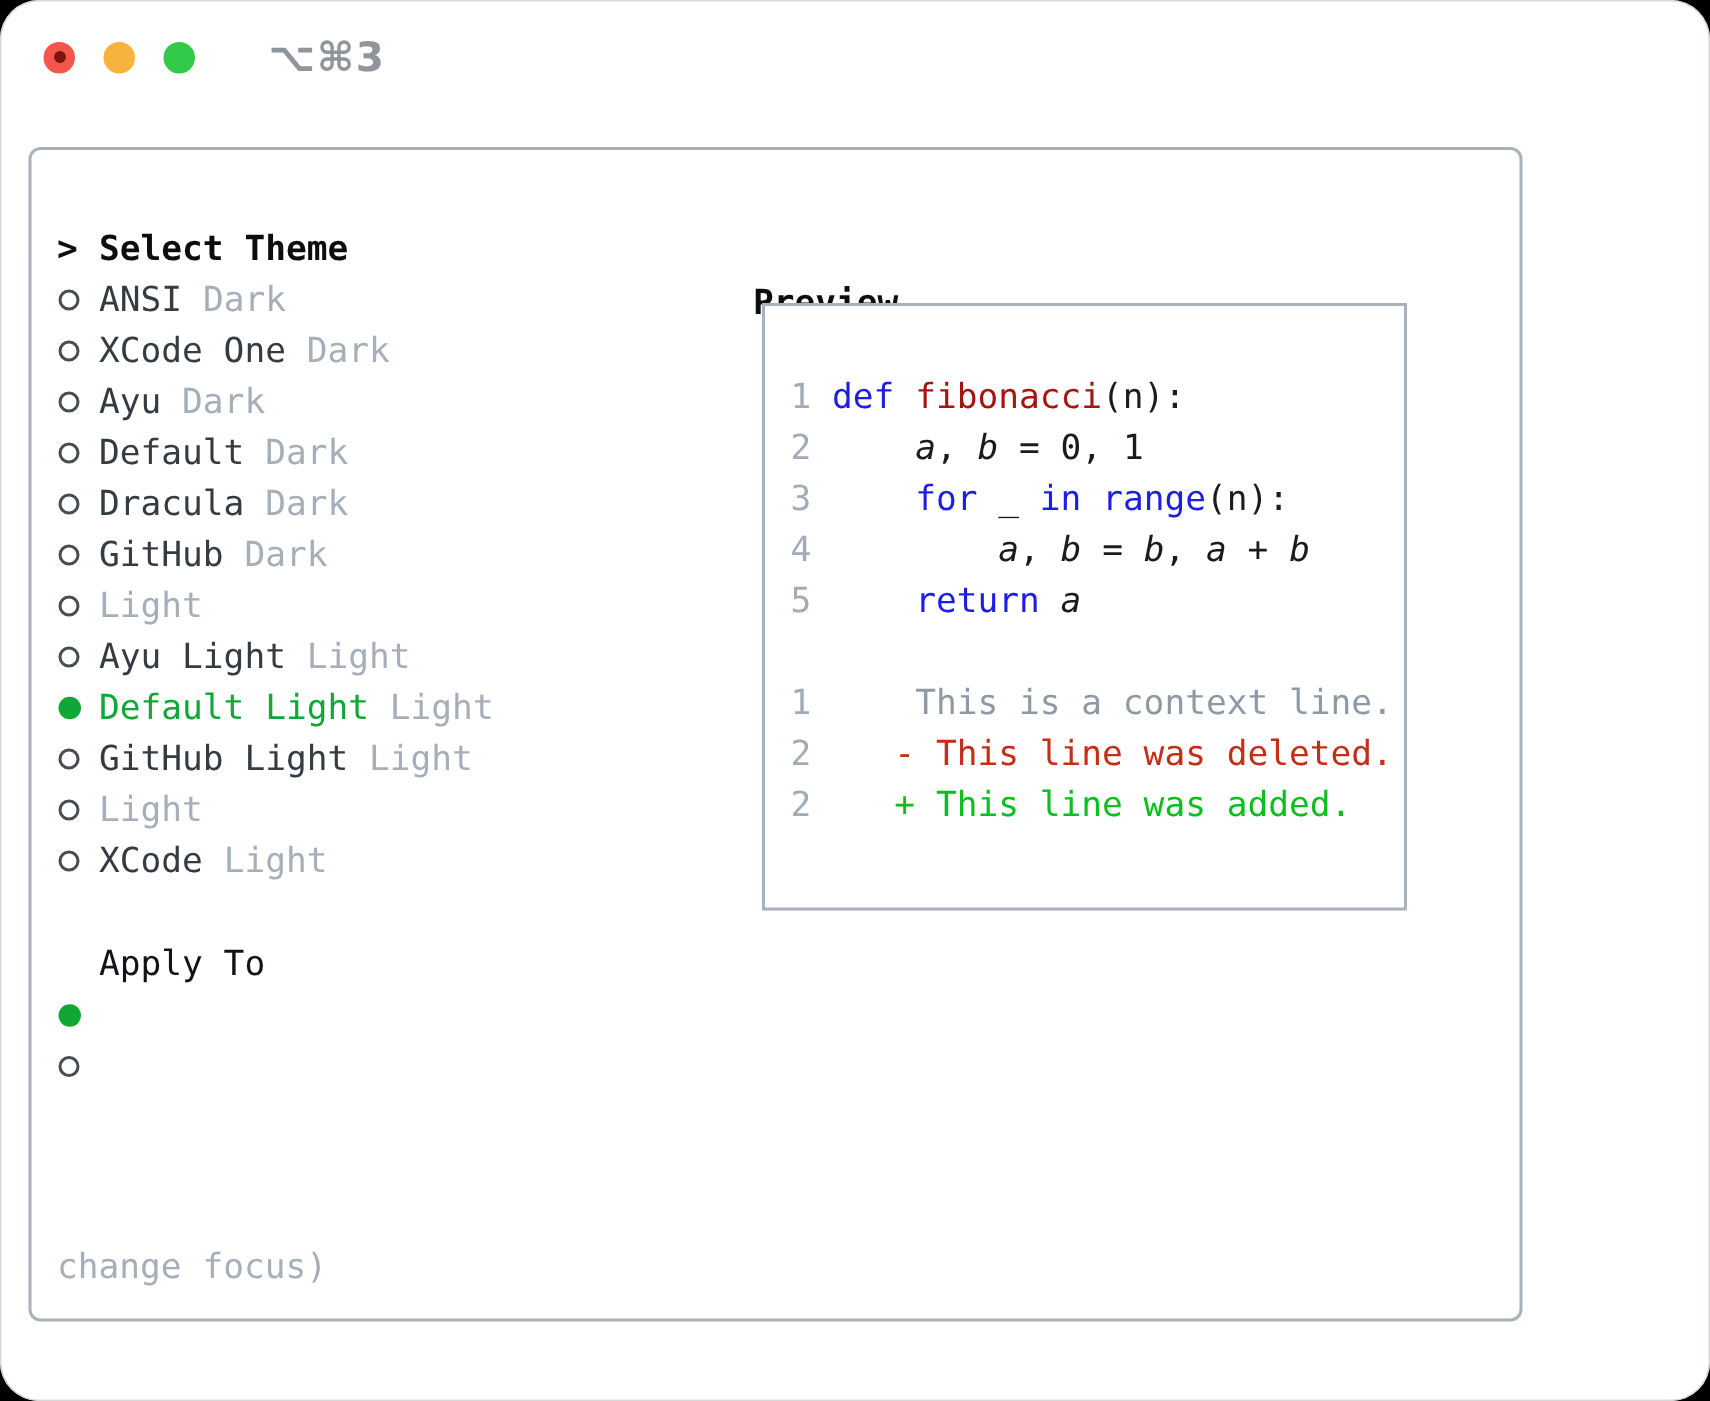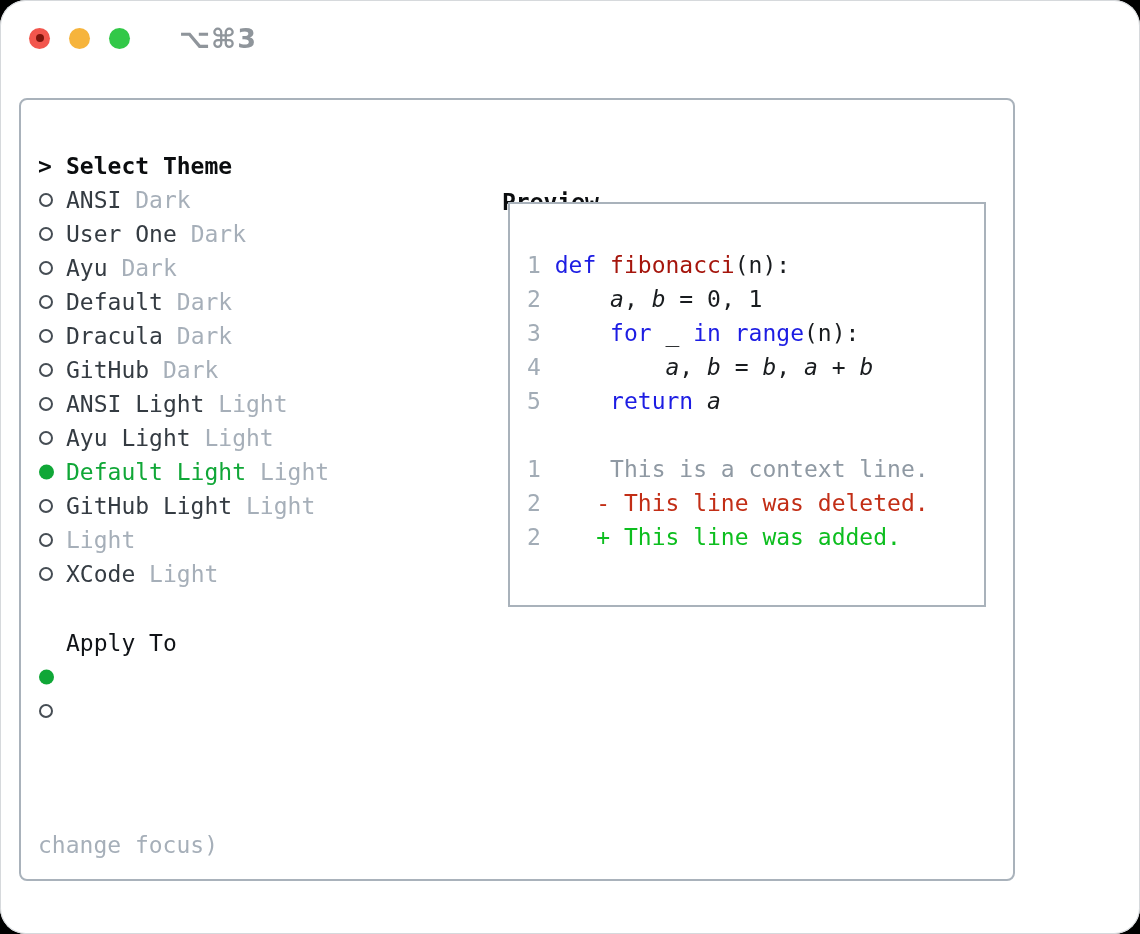--- a/index.html
+++ b/index.html
@@ -41,21 +41,21 @@
     width:14px;height:14px;box-sizing:border-box;border:2px solid #464D54;border-radius:50%;}
   .fill{position:absolute;left:1px;top:50%;transform:translateY(-50%);
     width:15px;height:15px;border-radius:50%;background:var(--selection-green);}
   .muted{color:var(--muted);}
   .green{color:var(--selection-green);}
   #hint{position:absolute;left:17px;top:660px;font-size:23px;line-height:34px;color:var(--muted);white-space:pre;}
   
   #preview-title{position:absolute;left:481px;top:49px;height:34px;line-height:34px;
     font-size:23px;font-weight:700;color:#0b0d0f;margin-top:36px;}
   #preview-box{
-    position:absolute;left:487px;top:102px;width:478px;height:405px;box-sizing:border-box;
+    position:absolute;left:487px;top:102px;width:430px;height:405px;box-sizing:border-box;
     border:2px solid var(--border-gray);background:#fff;overflow:hidden;
   }
   #code-lines{margin:0;padding:44px 6px 0 17px;font-size:23px;line-height:34px;
     font-family:"DejaVu Sans Mono","Liberation Mono",monospace;}
   .cl{white-space:pre;height:34px;}
   .ln{color:var(--line-number);}
   .tk{color:#191c1f;}
   .kw{color:var(--keyword-blue);}
   .fn{color:var(--function-red);}
   .pl{color:#191c1f;}
@@ -82,26 +82,26 @@
 
   <div class="panel">
 
     <div class="block" id="select-block">
       <div class="row">
         <span class="icon-col prompt">&gt;</span>
         <span class="hdr">Select Theme</span>
       </div>
       <div id="theme-list">
           <div class="row"><span class="icon-col"><span class="ring"></span></span><span class="">ANSI </span><span class="muted">Dark</span></div>
-          <div class="row"><span class="icon-col"><span class="ring"></span></span><span class="">User One </span><span class="muted">Dark</span></div>
+          <div class="row"><span class="icon-col"><span class="ring"></span></span><span class="">XCode One </span><span class="muted">Dark</span></div>
           <div class="row"><span class="icon-col"><span class="ring"></span></span><span class="">Ayu </span><span class="muted">Dark</span></div>
           <div class="row"><span class="icon-col"><span class="ring"></span></span><span class="">Default </span><span class="muted">Dark</span></div>
           <div class="row"><span class="icon-col"><span class="ring"></span></span><span class="">Dracula </span><span class="muted">Dark</span></div>
           <div class="row"><span class="icon-col"><span class="ring"></span></span><span class="">GitHub </span><span class="muted">Dark</span></div>
-          <div class="row"><span class="icon-col"><span class="ring"></span></span><span class="">ANSI Light </span><span class="muted">Light</span></div>
+          <div class="row"><span class="icon-col"><span class="ring"></span></span><span class="muted">Light</span></div>
           <div class="row"><span class="icon-col"><span class="ring"></span></span><span class="">Ayu Light </span><span class="muted">Light</span></div>
           <div class="row"><span class="icon-col"><span class="fill"></span></span><span class="green">Default Light </span><span class="muted">Light</span></div>
           <div class="row"><span class="icon-col"><span class="ring"></span></span><span class="">GitHub Light </span><span class="muted">Light</span></div>
           <div class="row"><span class="icon-col"><span class="ring"></span></span><span class="muted">Light</span></div>
           <div class="row"><span class="icon-col"><span class="ring"></span></span><span class="">XCode </span><span class="muted">Light</span></div>
         </div>
     </div>
 
     <div class="block" id="apply-block">
       <div class="row">

